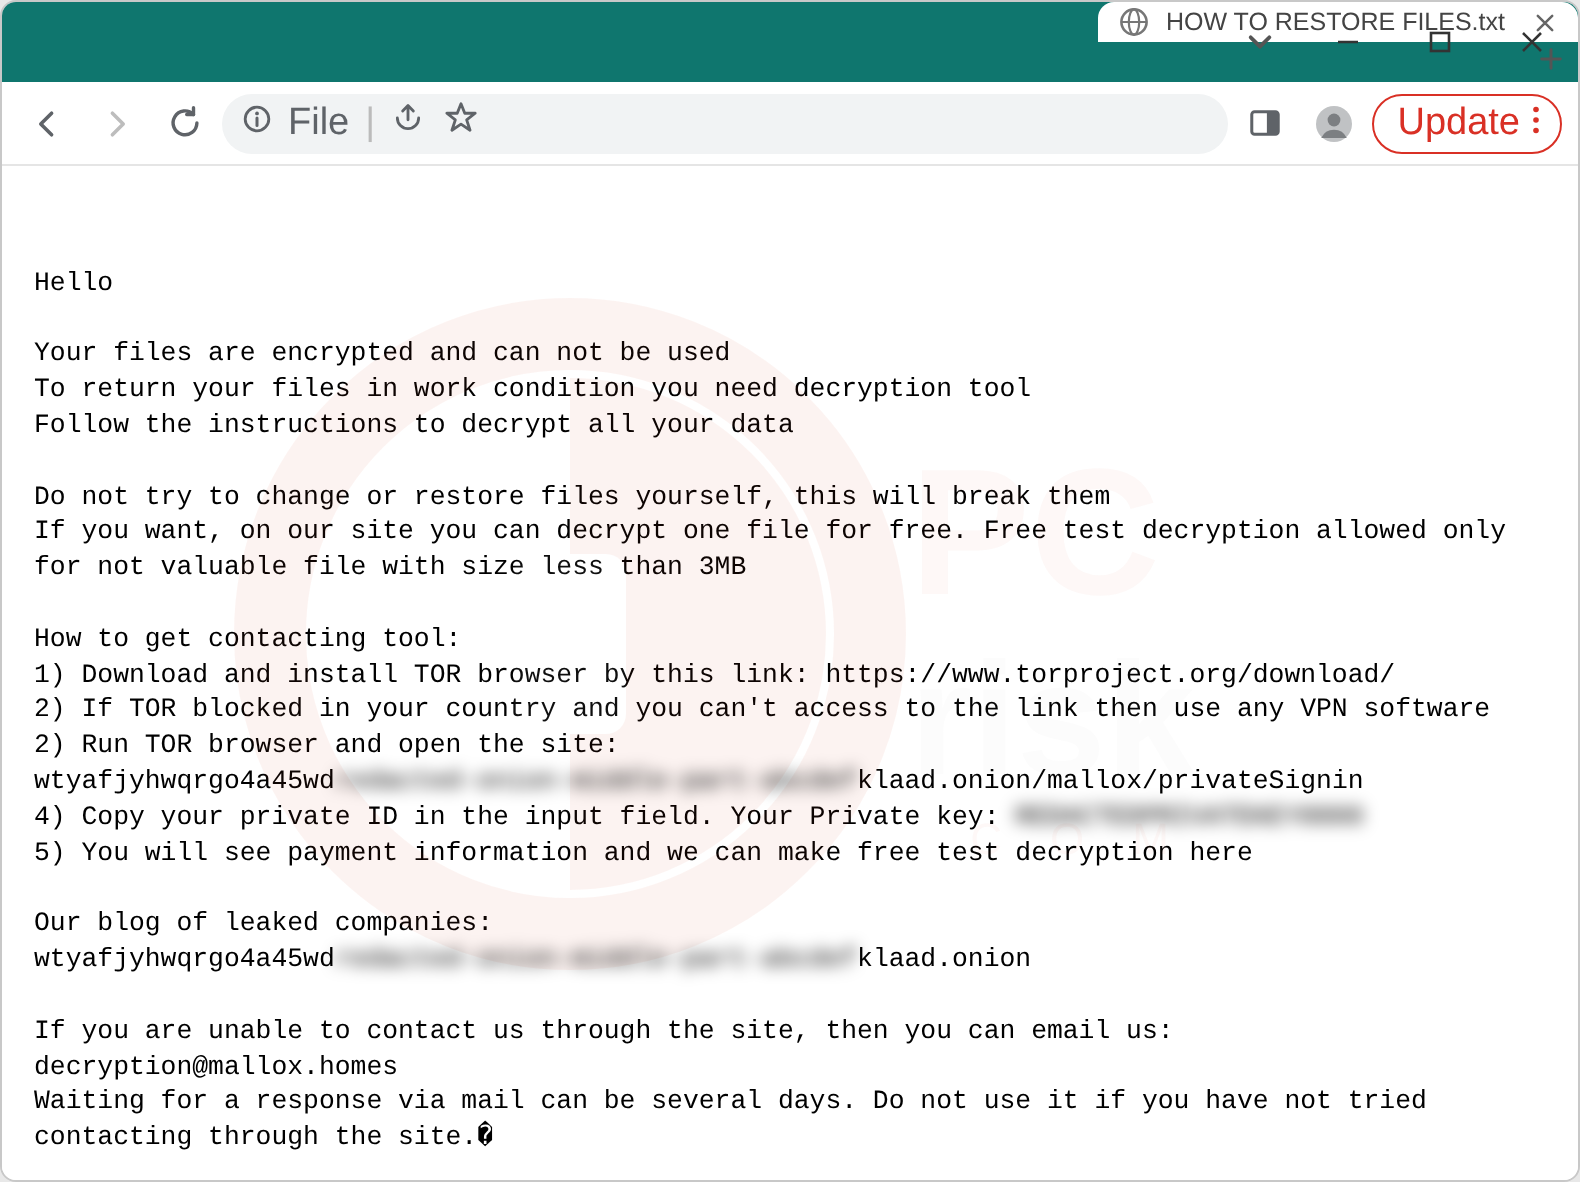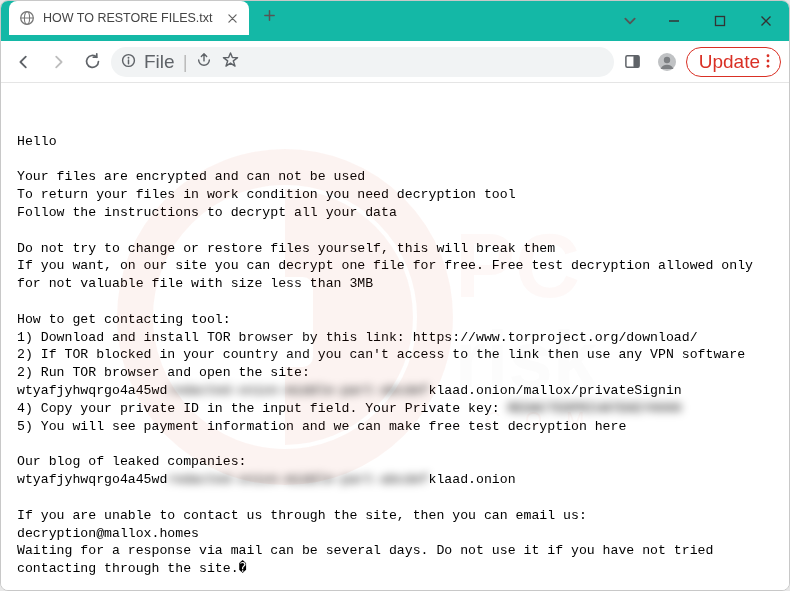--- a/index.html
+++ b/index.html
@@ -16,24 +16,25 @@
     height: 591px;
     background: #fff;
     border: 1px solid #c8c8c8;
     border-radius: 8px;
     overflow: hidden;
     display: flex;
     flex-direction: column;
   }
   .titlebar {
     height: 40px;
-    background: #14b8a6;
-    display: flex;
-    align-items: flex-start;
+    background: #0f766e;
+    display: flex;
+    align-items: flex-end;
     position: relative;
+    flex-direction: column;
   }
   .tab {
     margin-left: 8px;
     background: #fff;
     border-radius: 8px 8px 0 0;
     height: 34px;
     min-width: 240px;
     display: flex;
     align-items: center;
     padding: 0 10px;

